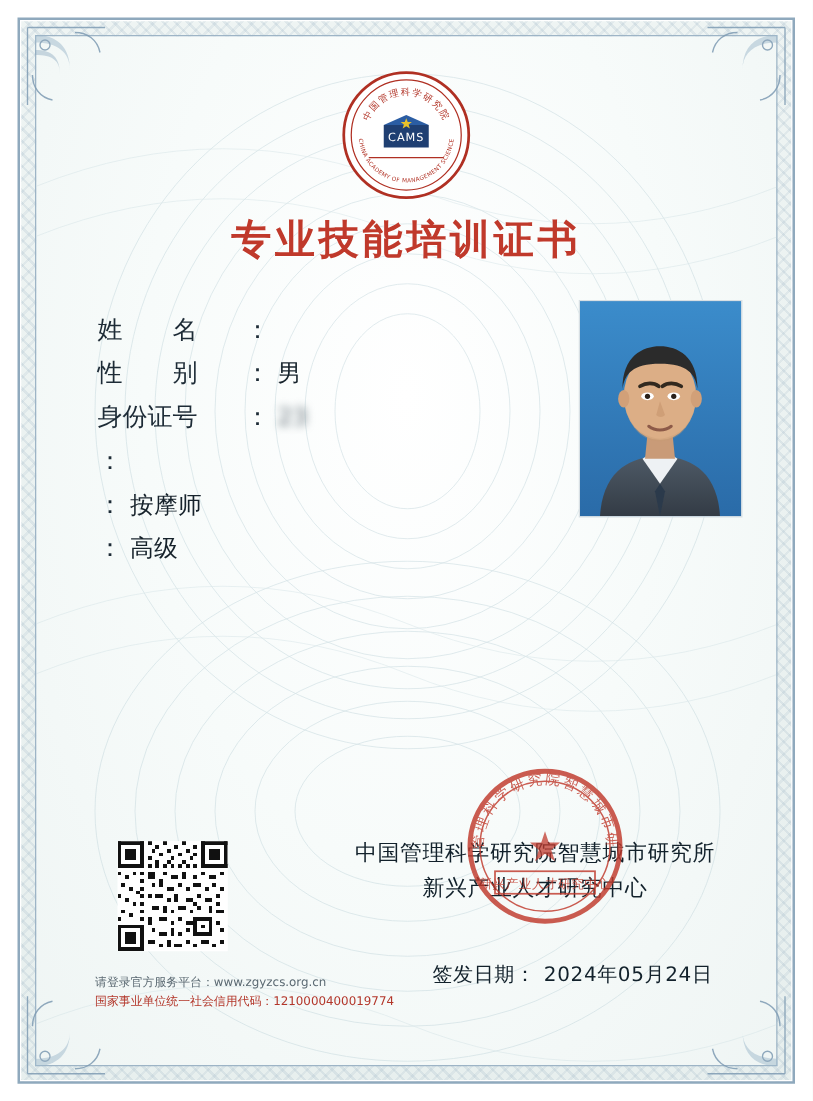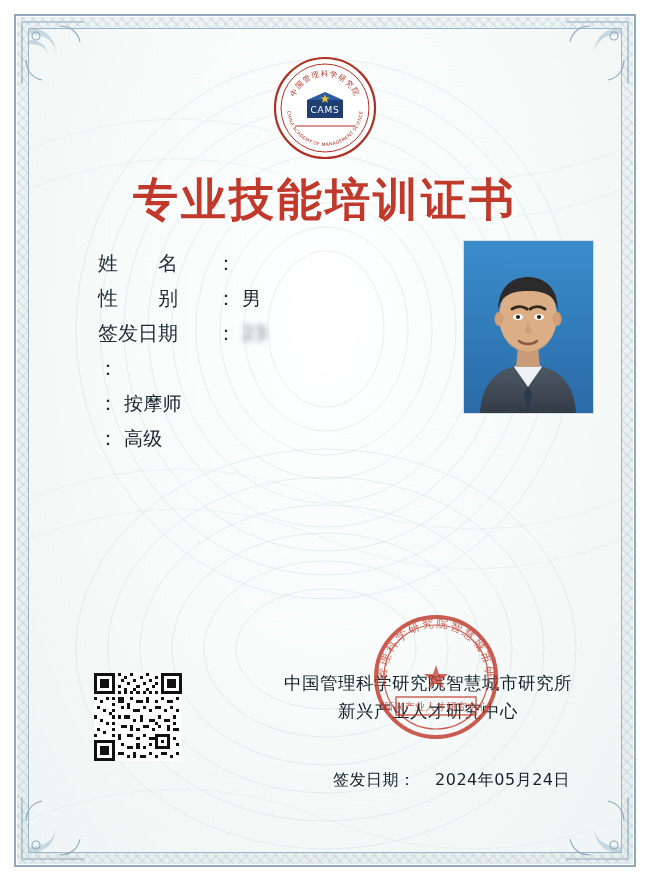--- a/index.html
+++ b/index.html
@@ -96,35 +96,34 @@
     height: 104px;
   }
 
   
   .title {
     position: absolute;
     top: 142px;
     left: 0;
     right: 0;
     text-align: center;
-    font-size: 45px;
+    font-size: 32px;
     letter-spacing: 3px;
     font-weight: bold;
     color: #c0392b;
     font-family: "DejaVu Sans", sans-serif;
     text-shadow: 0 1px 0 rgba(255,255,255,0.8);
   }
 
   
   .fields {
     position: absolute;
     left: 50px;
     top: 222px;
     width: 330px;
-    margin-left: 20px;
   }
   .field-row {
     display: flex;
     align-items: baseline;
     height: 35px;
     font-size: 20px;
     color: #1d2b36;
     font-family: "DejaVu Sans", sans-serif;
   }
   .field-label {
@@ -204,21 +203,21 @@
   .issue-date {
     position: absolute;
     right: 52px;
     bottom: 62px;
     font-size: 16px;
     color: #12212b;
     font-family: "DejaVu Sans", sans-serif;
     letter-spacing: 0.5px;
     white-space: nowrap;
   }
-  .issue-date .label { margin-right: 14px; }
+  .issue-date .label { margin-right: 1px; }
 
   
   .footnotes {
     position: absolute;
     left: 48px;
     bottom: 44px;
     font-size: 9.5px;
     line-height: 15px;
     font-family: "DejaVu Sans", sans-serif;
   }
@@ -344,21 +343,21 @@
         <span class="field-value blurred"></span>
       </div>
 
       <div class="field-row">
         <span class="field-label spaced">性　　别</span>
         <span class="field-colon">：</span>
         <span class="field-value">男</span>
       </div>
 
       <div class="field-row">
-        <span class="field-label">签发日期</span>
+        <span class="field-label">身份证号</span>
         <span class="field-colon">：</span>
         <span class="field-value blurred">23</span>
       </div>
 
       <div class="field-row">
         <span class="field-colon">：</span>
       </div>
 
       <div class="field-row">
         <span class="field-colon">：</span>
@@ -566,15 +565,19 @@
         <rect x="28" y="88" width="80" height="18" fill="none" stroke="#c0392b" stroke-width="1.4"></rect>
         <text x="68" y="101" text-anchor="middle" font-family="DejaVu Sans, sans-serif" font-size="10" fill="#c0392b" letter-spacing="0.5">新兴产业人才研究中心</text>
       </svg>
     </div>
 
     <div class="issue-date">
       <span class="label">签发日期：</span>
       <span>2024年05月24日</span>
     </div>
 
+    <div class="footnotes">
+      <div class="footnote-1">请登录官方服务平台：www.zgyzcs.org.cn</div>
+      <div class="footnote-2">国家事业单位统一社会信用代码：1210000400019774</div>
+    </div>
 
   </div>
 </div>
 
 </body></html>

